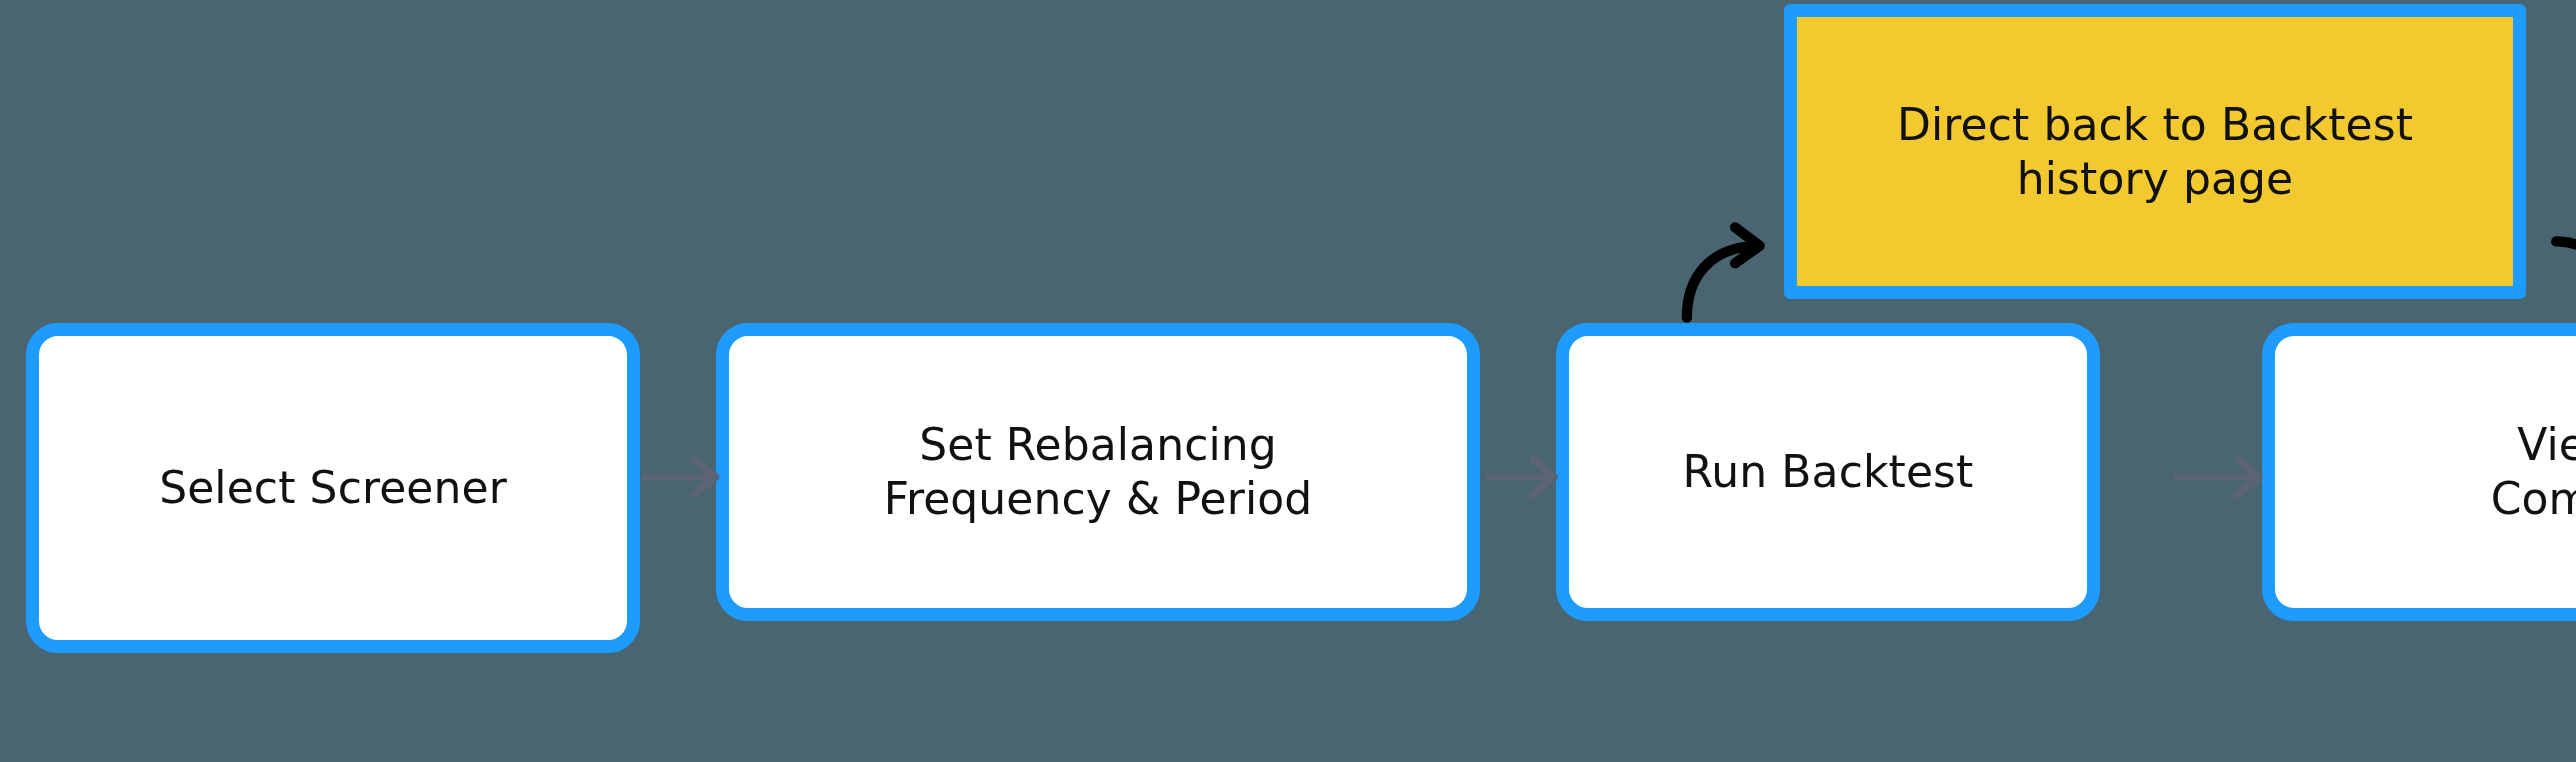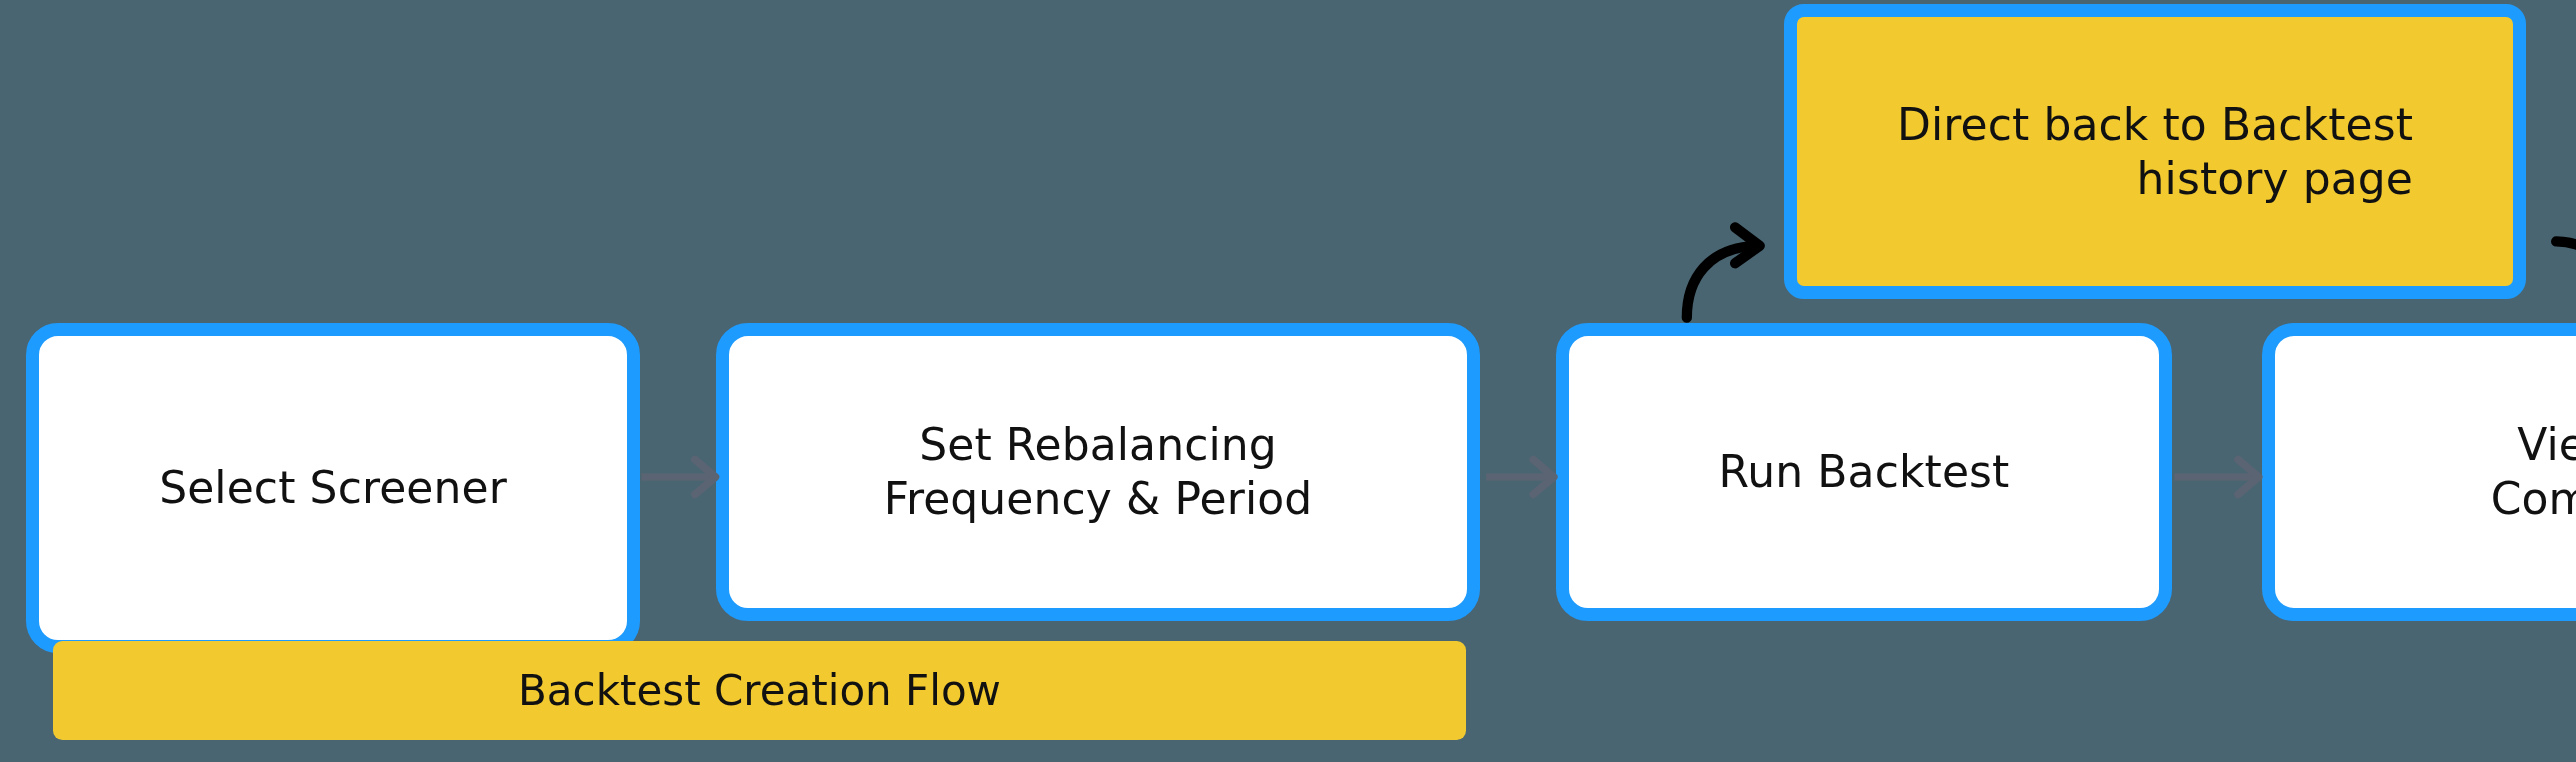--- a/index.html
+++ b/index.html
@@ -37,28 +37,27 @@
   }
   .node.process {
     background: #ffffff;
     border-color: #1e9bff;
     font-size: 44px;
   }
   .node.note {
     background: #f2ca30;
     border-color: #1e9bff;
     font-size: 44px;
-    border-radius: 20px;
-    text-align: right;
+    border-radius: 6px;
   }
 
   
   #node-select-screener   { left: 26px;   top: 323px; width: 614px; height: 330px; }
   #node-set-rebalancing   { left: 716px; top: 323px; width: 764px; height: 298px; }
-  #node-run-backtest      { left: 1556px; top: 323px; width: 616px; height: 298px; }
+  #node-run-backtest      { left: 1556px; top: 323px; width: 544px; height: 298px; }
   #node-view-result       { left: 2262px; top: 323px; width: 1080px; height: 298px; }
   #node-direct-back       { left: 1784px; top: 4.1px;   width: 742px; height: 295px; }
 
   
   #label-backtest-creation-flow {
     position: absolute;
     left: 53px;
     top: 641px;
     width: 1413px;
     height: 99px;
@@ -119,21 +118,20 @@
 Frequency &amp; Period</div>
 
   <div class="node process" id="node-run-backtest">Run Backtest</div>
 
   <div class="node process" id="node-view-result">View Backtest Result with
 Company’s Earning Ranking</div>
 
   <div class="node note" id="node-direct-back">Direct back to Backtest
 history page</div>
 
-  <div id="label-backtest-creation-flow">Backtest Creation Flow</div>
 
   <svg class="connector" id="arrow-1-2" viewBox="0 0 170 140">
     <line x1="8" y1="70" x2="148" y2="70"></line>
     <polyline points="112,36 152,70 112,104"></polyline>
   </svg>
 
   <svg class="connector" id="arrow-2-3" viewBox="0 0 158 140">
     <line x1="8" y1="70" x2="136" y2="70"></line>
     <polyline points="100,36 140,70 100,104"></polyline>
   </svg>

